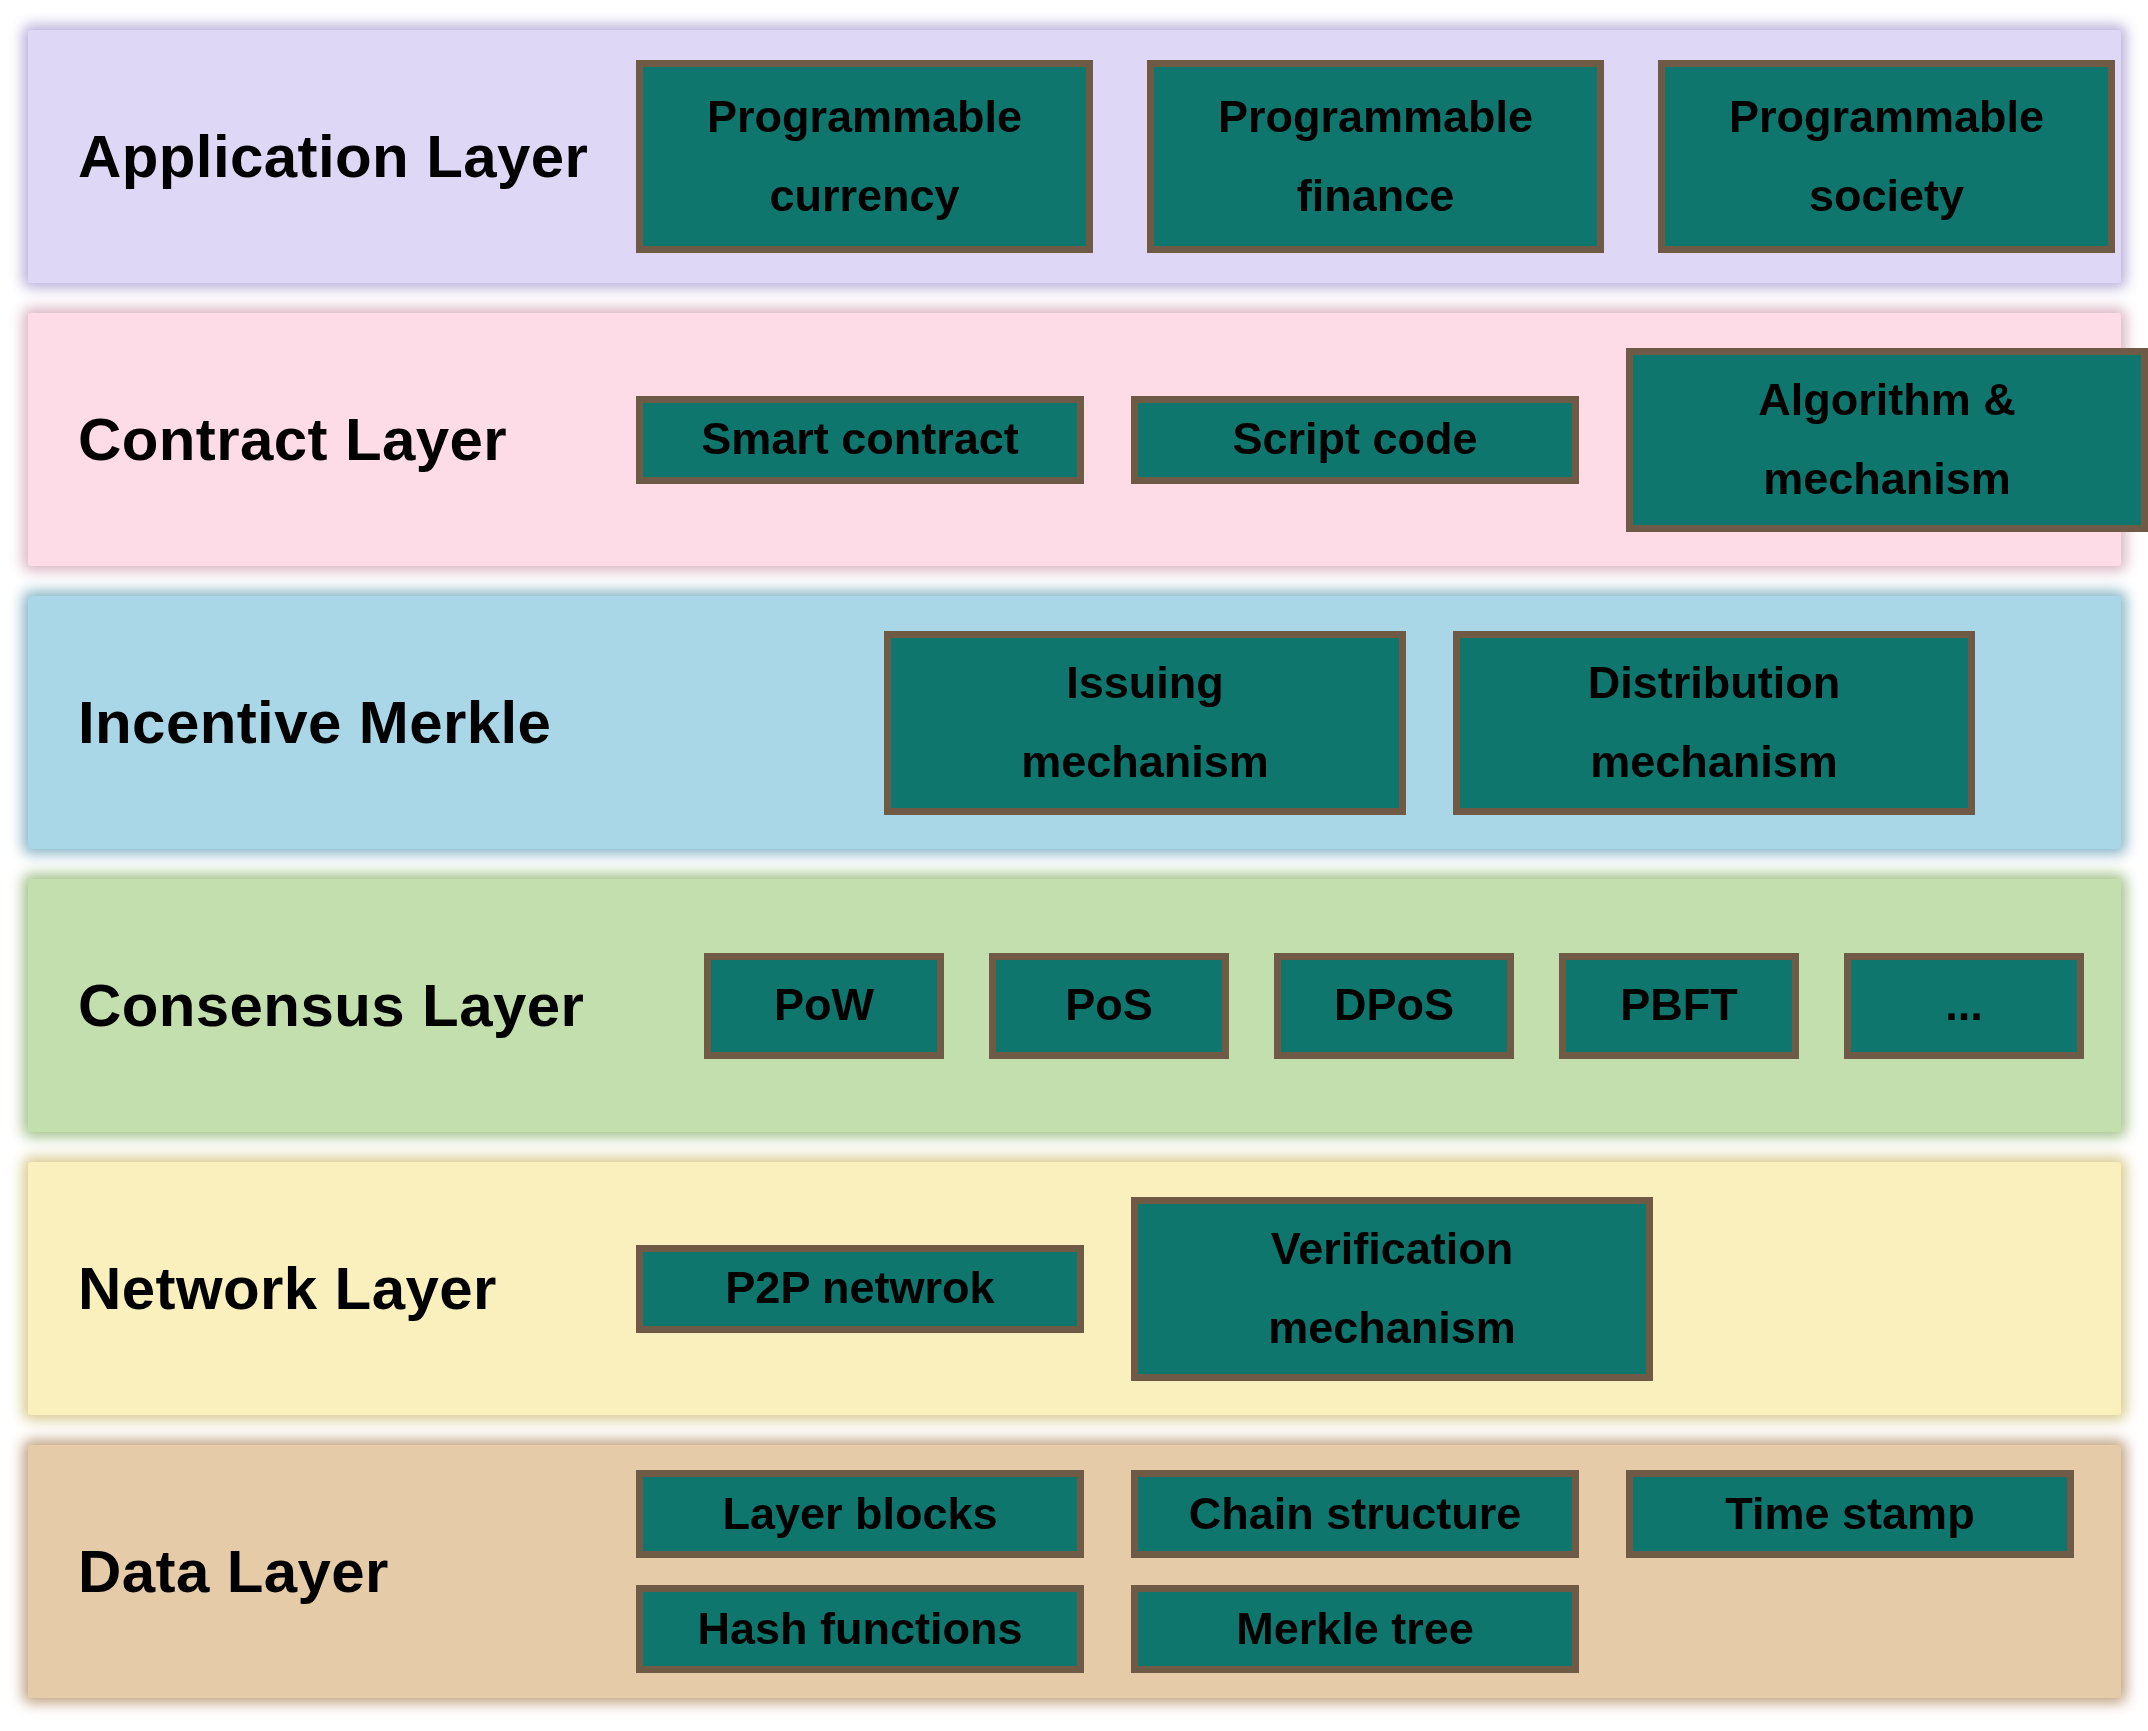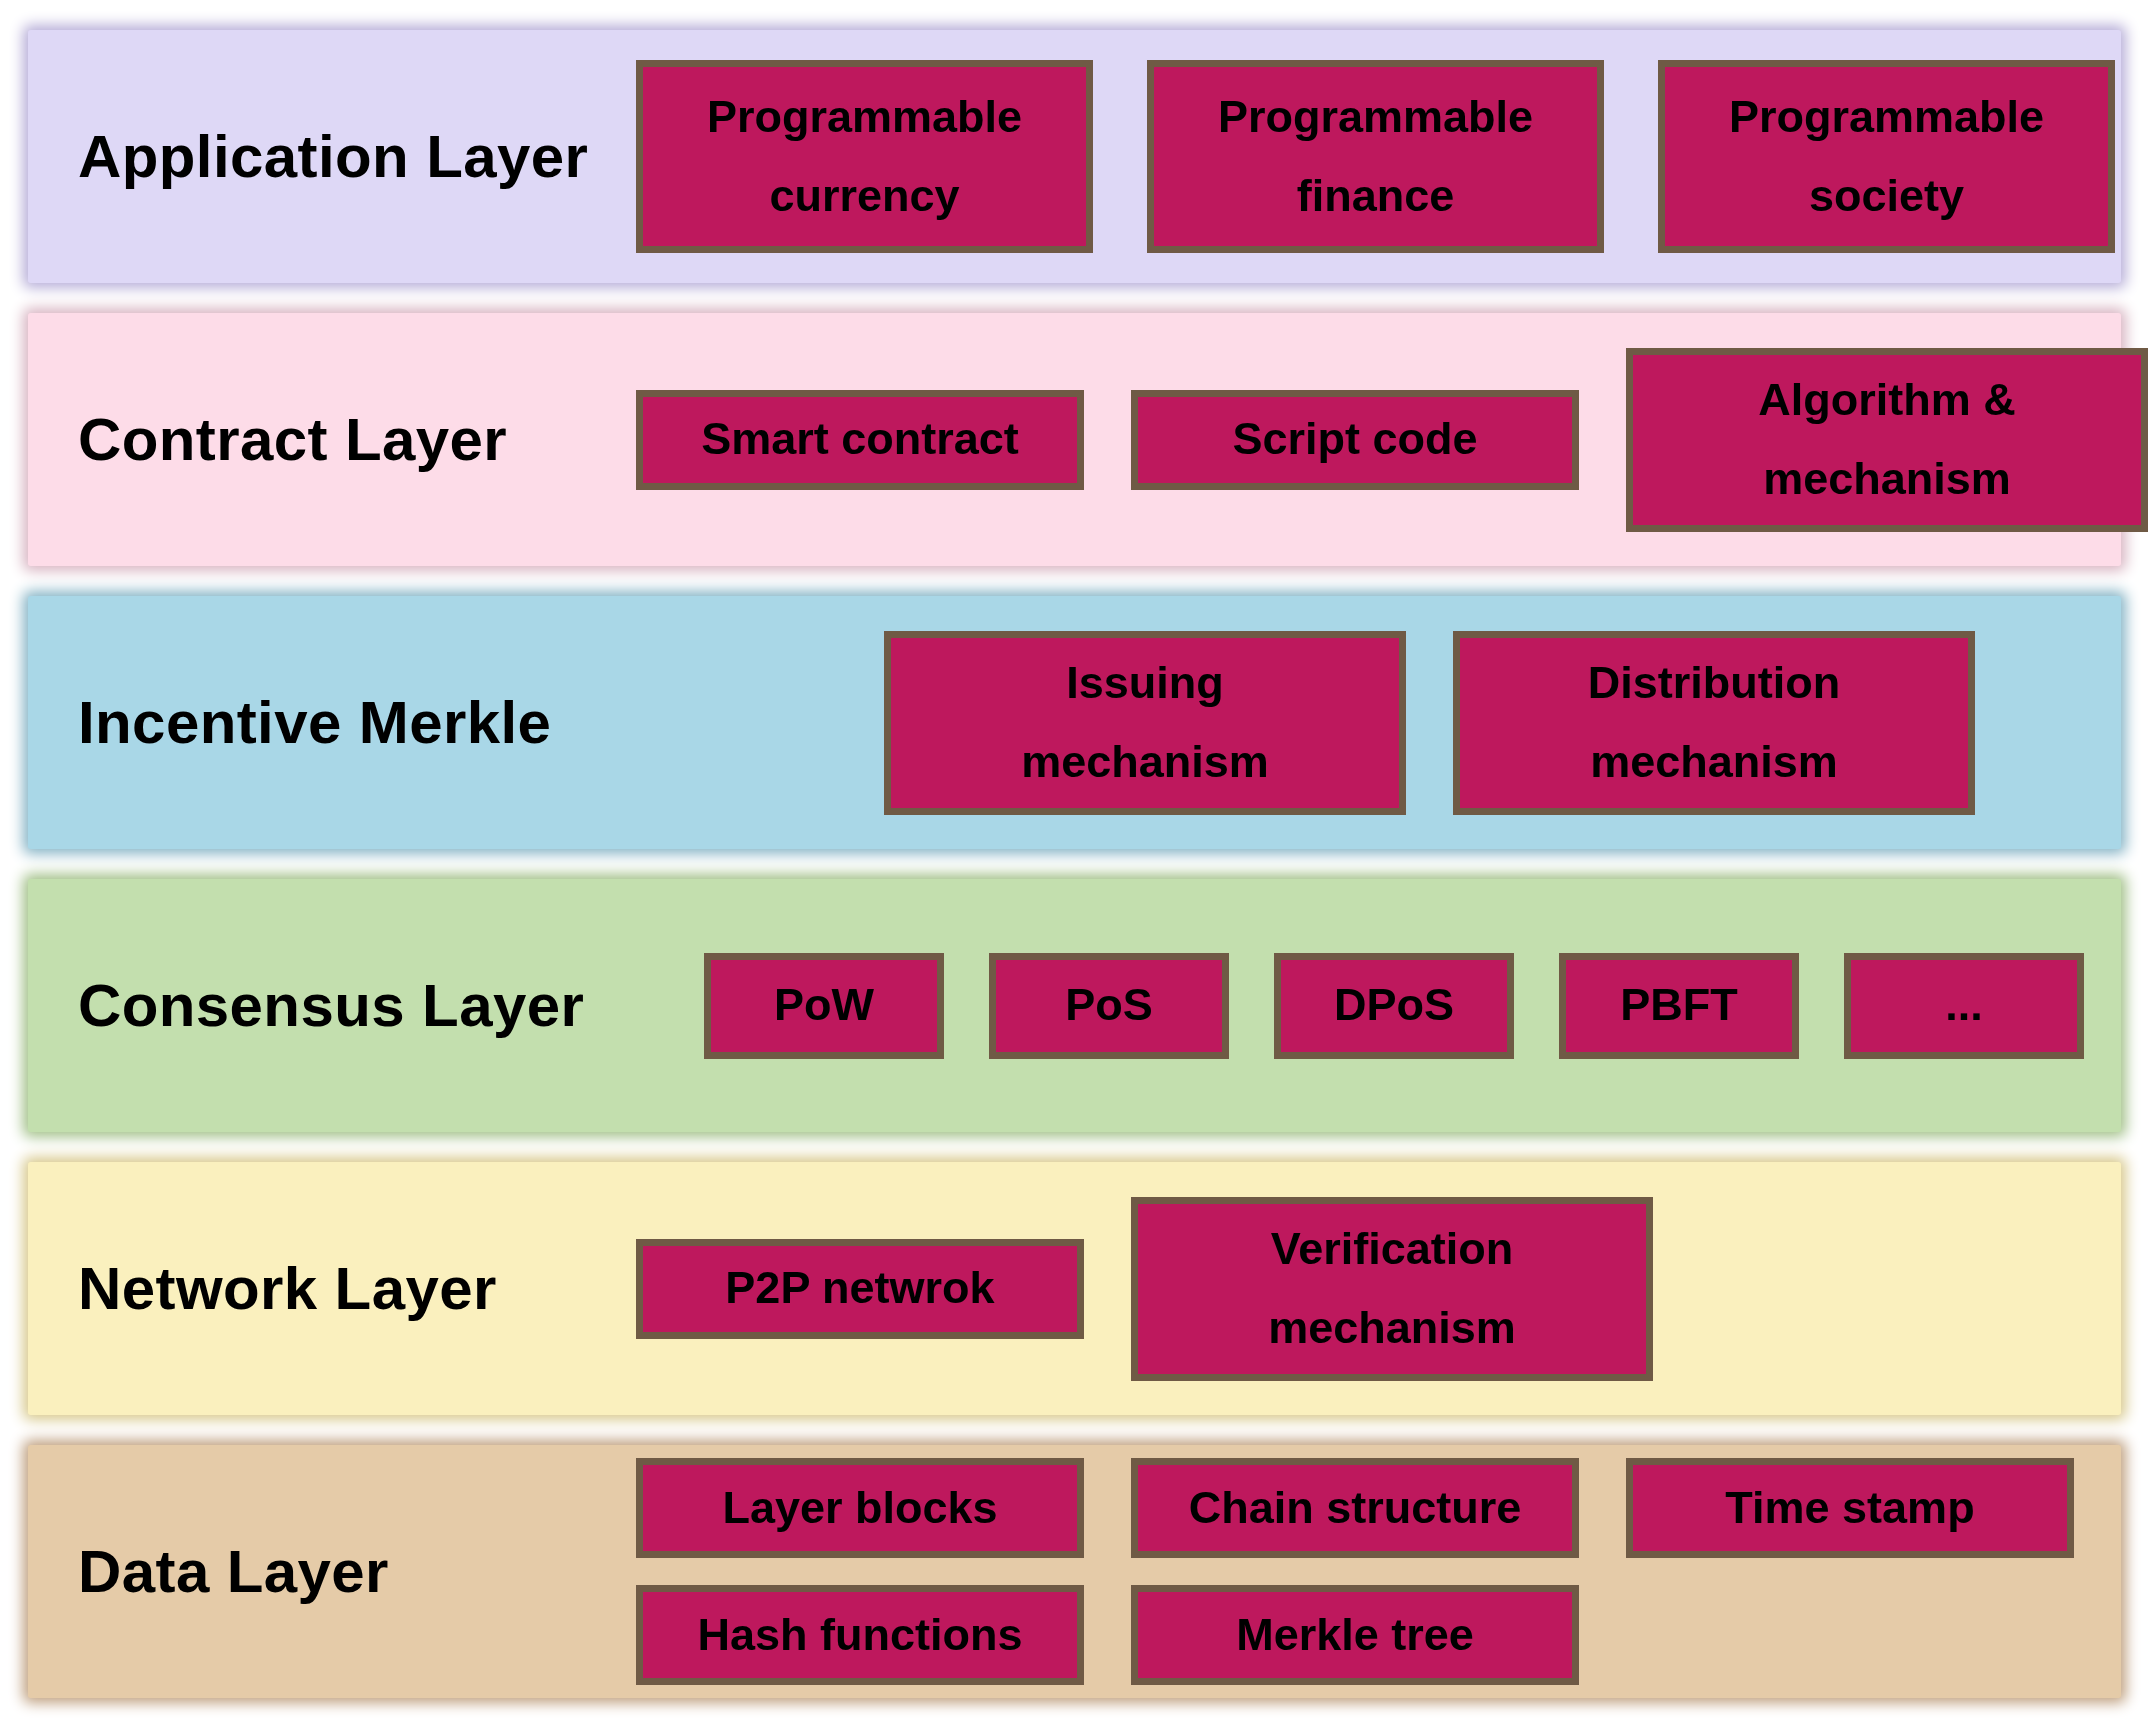--- a/index.html
+++ b/index.html
@@ -47,33 +47,33 @@
   .boxes.app { gap: 54px; }
   .boxes.incentive { padding-left: 278px; }
   .boxes.consensus { padding-left: 98px; gap: 45px; }
   .boxes.grid2x3 {
     display: grid;
     grid-template-columns: repeat(3, 448px);
     gap: 27px 47px;
     align-items: center;
   }
   .box {
-    background: #be185d;
+    background: #0f766e;
     border: 7.2px solid #6f5a45;
     display: flex;
     align-items: center;
     justify-content: center;
     text-align: center;
     white-space: pre-line;
     font-size: 45px;
     font-weight: 600;
     line-height: 1.75;
     padding: 5.4px 16px;
   }
-  .box.std  { width: 448px; height: 100px; }
+  .box.std  { width: 448px; height: 88px; }
   .box.app  { width: 457px; height: 193px; }
   .box.tall { width: 522px; height: 184px; }
   .box.small{ width: 240px; height: 106px; }
 </style>
 </head>
 <body>
 
 <div class="canvas">
 
   <div class="band" style="--band: #ded8f6; --glow: #b7aed8;">

